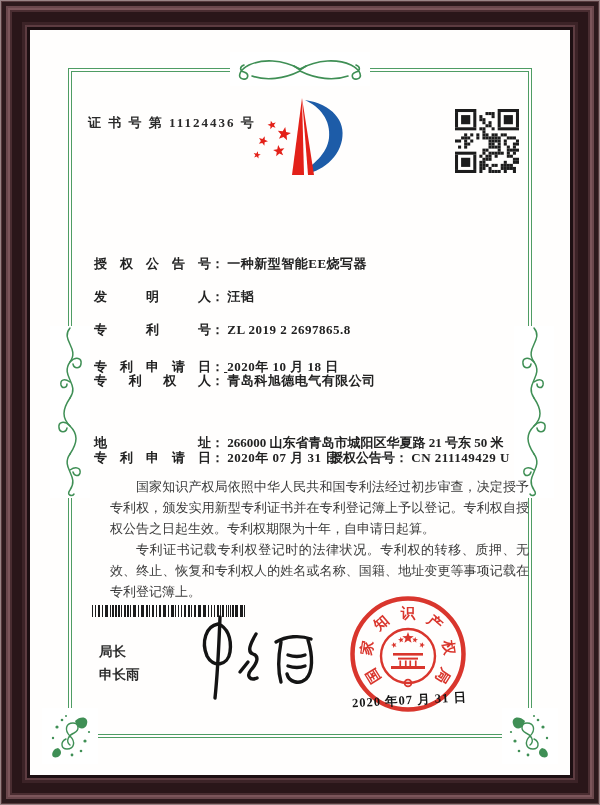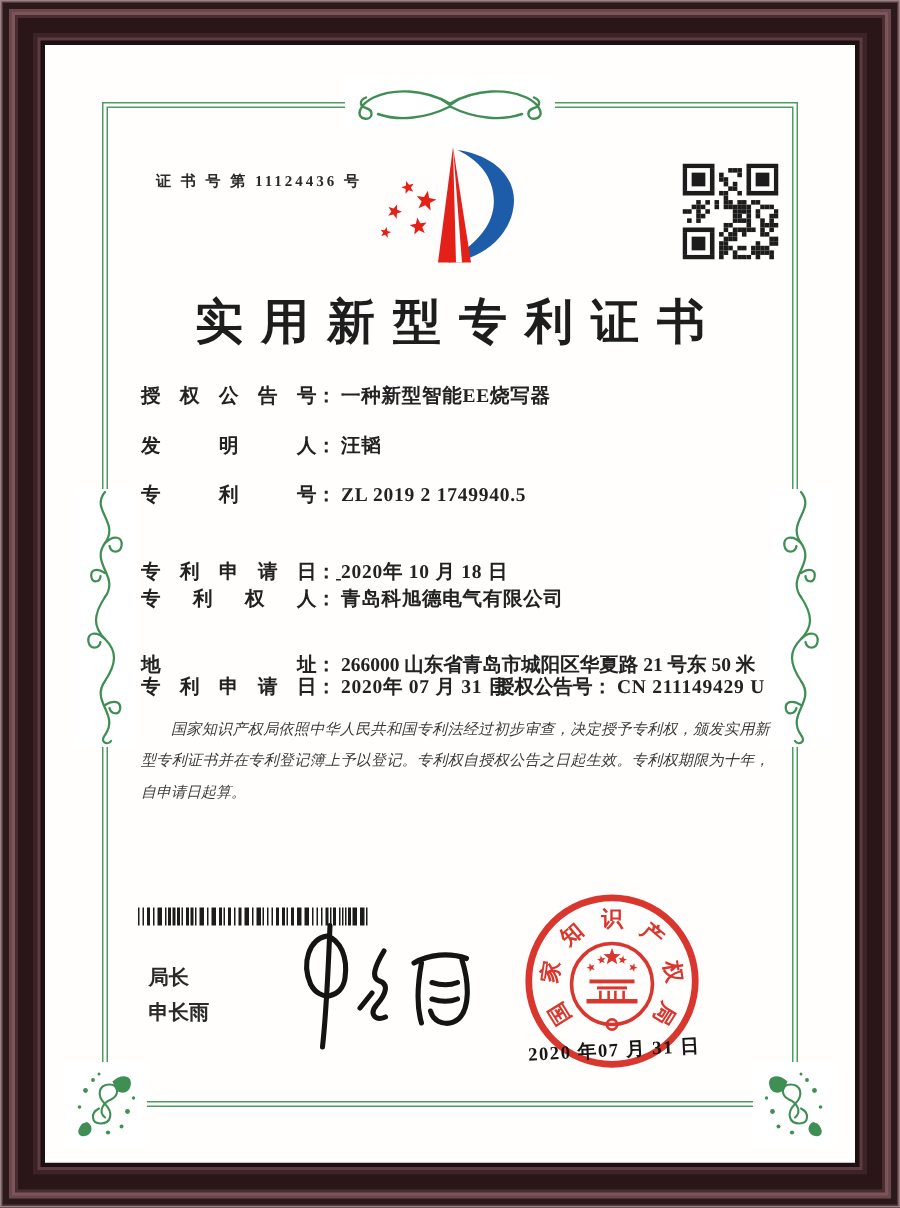--- a/index.html
+++ b/index.html
@@ -19,38 +19,38 @@
       inset 0 0 0 27px #5d3c41,
       inset 0 0 0 30px #1d0f12;
   }
   .paper{position:absolute;left:30px;top:30px;width:540px;height:745px;background:#fffe013;background:#fffefd;}
   
   .green-border{position:absolute;left:38px;top:38px;width:456px;height:662px;
     border:4px double #4e9c63;}
   .ornament{position:absolute;background:#fff;line-height:0;}
   .green-stroke{stroke:#3f8f55;fill:none;stroke-linecap:round;}
   
-  .cert-no{position:absolute;left:58px;top:84px;font-size:10px;font-weight:700;
-    letter-spacing:2px;color:#2a2a2a;margin-left:16px;}
+  .cert-no{position:absolute;left:58px;top:84px;font-size:13px;font-weight:700;
+    letter-spacing:2px;color:#2a2a2a;}
   .logo{position:absolute;left:218px;top:64px;width:104px;height:88px;}
   .qr{position:absolute;left:425px;top:79px;width:64px;height:64px;}
   .title{position:absolute;left:0;top:163px;width:540px;text-align:center;
     font-size:32px;font-weight:700;letter-spacing:12px;color:#1d1d1d;text-indent:12px;}
   
   .fields{position:absolute;left:64px;top:225px;width:420px;font-size:13px;font-weight:700;color:#222;}
   .frow{position:absolute;left:0;white-space:nowrap;}
   .flabel{display:inline-block;width:117px;text-align:justify;text-align-last:justify;
     -moz-text-align-last:justify;vertical-align:top;}
   .fcolon{display:inline-block;}
   .fvalue{display:inline-block;letter-spacing:.5px;}
   .grant-group2{position:absolute;left:236px;top:0;white-space:nowrap;}
   .grant-group2 .flabel2{display:inline-block;}
   
-  .paras{position:absolute;left:64px;top:446px;width:419px;font-size:10px;line-height:21px;
-    color:#3a3a3a;text-align:justify;font-style:italic;}
+  .paras{position:absolute;left:80px;top:446px;width:419px;font-size:13px;line-height:21px;
+    color:#3a3a3a;text-align:justify;}
   .paras p{margin:0;text-indent:2em;}
   
   .barcode{position:absolute;left:62px;top:575px;height:12px;display:flex;align-items:stretch;}
   .barcode span{display:block;background:#1c1c1c;}
   .official{position:absolute;left:69px;top:610px;font-family:"Liberation Sans","DejaVu Sans",sans-serif;
     font-size:13.5px;font-weight:700;color:#2a2a2a;line-height:23px;}
   .signature{position:absolute;left:158px;top:582px;width:135px;height:92px;}
   .seal{position:absolute;left:316px;top:562px;width:124px;height:124px;opacity:.93;}
   .seal-date{position:absolute;left:322px;top:662px;width:120px;font-size:12.5px;font-weight:700;
     color:#161616;transform:rotate(-3deg);letter-spacing:1px;white-space:nowrap;}
@@ -293,59 +293,59 @@
       <rect x="19" y="19" width="1" height="1" fill="#1c1c1c"></rect>
       <rect x="8" y="20" width="1" height="1" fill="#1c1c1c"></rect>
       <rect x="11" y="20" width="1" height="1" fill="#1c1c1c"></rect>
       <rect x="12" y="20" width="1" height="1" fill="#1c1c1c"></rect>
       <rect x="13" y="20" width="1" height="1" fill="#1c1c1c"></rect>
       <rect x="14" y="20" width="1" height="1" fill="#1c1c1c"></rect>
       <rect x="16" y="20" width="1" height="1" fill="#1c1c1c"></rect>
       <rect x="19" y="20" width="1" height="1" fill="#1c1c1c"></rect>
     </svg>
 
-  <div class="title">实用新型专利证书</div>
 
   <div class="fields">
     <div class="frow" style="top:0px;">
       <span class="flabel">授权公告号</span><span class="fcolon">：</span>
       <span class="fvalue">一种新型智能EE烧写器</span>
     </div>
     <div class="frow" style="top:33px;">
       <span class="flabel">发明人</span><span class="fcolon">：</span>
       <span class="fvalue">汪韬</span>
     </div>
     <div class="frow" style="top:66px;">
       <span class="flabel">专利号</span><span class="fcolon">：</span>
-      <span class="fvalue">ZL 2019 2 1749940.5</span>
-    </div>
-    <div class="frow" style="top:117px;text-decoration:underline;">
+      <span class="fvalue">ZL 2019 2 2697865.8</span>
+    </div>
+    <div class="frow" style="top:103px;text-decoration:underline;">
       <span class="flabel">专利申请日</span><span class="fcolon">：</span>
       <span class="fvalue">2020年 10 月 18 日</span>
     </div>
-    <div class="frow" style="top:135px;">
+    <div class="frow" style="top:117px;">
       <span class="flabel">专利权人</span><span class="fcolon">：</span>
       <span class="fvalue">青岛科旭德电气有限公司</span>
     </div>
     <div class="frow" style="top:179px;">
       <span class="flabel">地址</span><span class="fcolon">：</span>
       <span class="fvalue" style="letter-spacing:0;">266000 山东省青岛市城阳区华夏路 21 号东 50 米</span>
     </div>
     <div class="frow" style="top:194px;">
       <span class="flabel">专利申请日</span><span class="fcolon">：</span>
       <span class="fvalue">2020年 07 月 31 日</span>
       <span class="grant-group2">
         <span class="flabel2">授权公告号</span><span class="fcolon">：</span>
         <span class="fvalue">CN 211149429 U</span>
       </span>
     </div>
   </div>
 
   <div class="paras">
     <p>国家知识产权局依照中华人民共和国专利法经过初步审查，决定授予专利权，颁发实用新型专利证书并在专利登记簿上予以登记。专利权自授权公告之日起生效。专利权期限为十年，自申请日起算。</p>
+    <p>专利证书记载专利权登记时的法律状况。专利权的转移、质押、无效、终止、恢复和专利权人的姓名或名称、国籍、地址变更等事项记载在专利登记簿上。</p>
   </div>
 
   <div class="barcode" id="barcode">
       <span style="width: 1px; margin-right: 2px;"></span>
       <span style="width: 1px; margin-right: 2px;"></span>
       <span style="width: 2px; margin-right: 2px;"></span>
       <span style="width: 1px; margin-right: 2px;"></span>
       <span style="width: 3px; margin-right: 2px;"></span>
       <span style="width: 1px; margin-right: 1px;"></span>
       <span style="width: 2px; margin-right: 1px;"></span>

